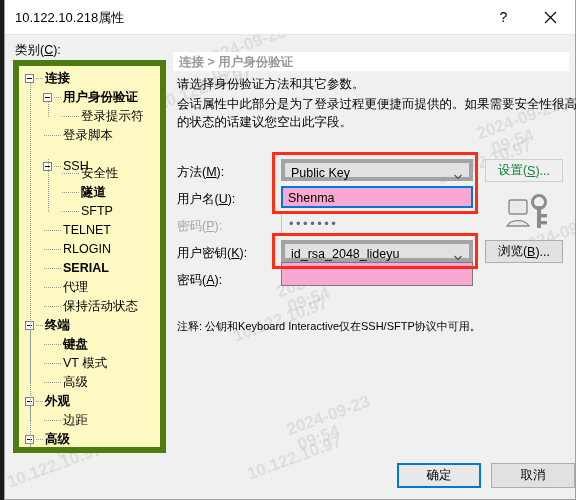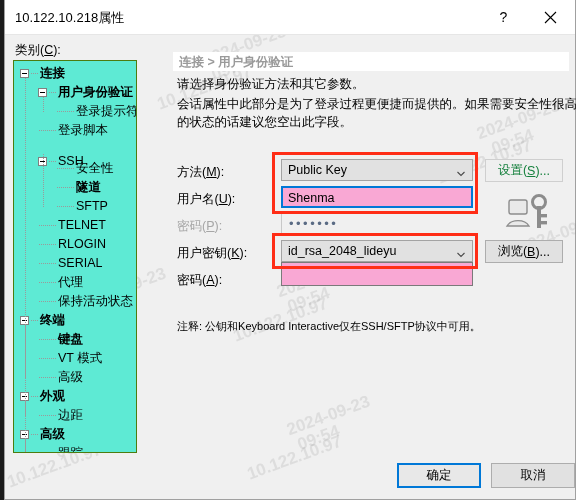--- a/index.html
+++ b/index.html
@@ -66,24 +66,24 @@
     font-size: 12.5px;
     white-space: nowrap;
   }
   .ul { text-decoration: underline; }
 
   
   #tree {
     position: absolute;
     left: 8px;
     top: 60px;
-    width: 124px;
+    width: 153px;
     height: 393px;
-    background: #5eead4;
-    border: 1px solid #4d7c0f;
+    background: #fef9c3;
+    border: 6px solid #4d7c0f;
     box-sizing: border-box;
     overflow: hidden;
   }
   .node {
     position: relative;
     height: 19px;
     line-height: 19px;
     white-space: nowrap;
     font-size: 12.5px;
   }
@@ -161,21 +161,21 @@
   .combo, .txt, .flat {
     position: absolute;
     left: 276px;
     width: 192px;
     height: 22px;
     box-sizing: border-box;
     font-size: 12.5px;
   }
   .combo {
     background: #e1e1e1;
-    border: 1px solid #a3a3a3;
+    border: 4px solid #a3a3a3;
   }
   .combo .val {
     position: absolute;
     left: 6px;
     top: 3px;
     white-space: nowrap;
   }
   .combo .chev {
     position: absolute;
     right: 7px;
@@ -342,21 +342,21 @@
         <span class="lbl" style="left: 62px;">SFTP</span>
       </div>
       <div class="node" style="top: 155px; position: absolute; left: 0px; right: 0px;">
         <span class="dots-h" style="left: 25px; width: 17px;"></span>
         <span class="lbl" style="left: 44px;">TELNET</span>
       </div>
       <div class="node" style="top: 174px; position: absolute; left: 0px; right: 0px;">
         <span class="dots-h" style="left: 25px; width: 17px;"></span>
         <span class="lbl" style="left: 44px;">RLOGIN</span>
       </div>
-      <div class="node" style="top: 193px; position: absolute; left: 0px; right: 0px;">
+      <div class="node" style="top: 193px; position: absolute; left: 0px; right: 0px; font-weight: bold;">
         <span class="dots-h" style="left: 25px; width: 17px;"></span>
         <span class="lbl" style="left: 44px;">SERIAL</span>
       </div>
       <div class="node" style="top: 212px; position: absolute; left: 0px; right: 0px; padding-left: 43px;">
         <span class="dots-h" style="left: 25px; width: 17px;"></span>
         <span class="lbl" style="left: 44px;">代理</span>
       </div>
       <div class="node" style="top: 231px; position: absolute; left: 0px; right: 0px;">
         <span class="dots-h" style="left: 25px; width: 17px;"></span>
         <span class="lbl" style="left: 44px;">保持活动状态</span>

